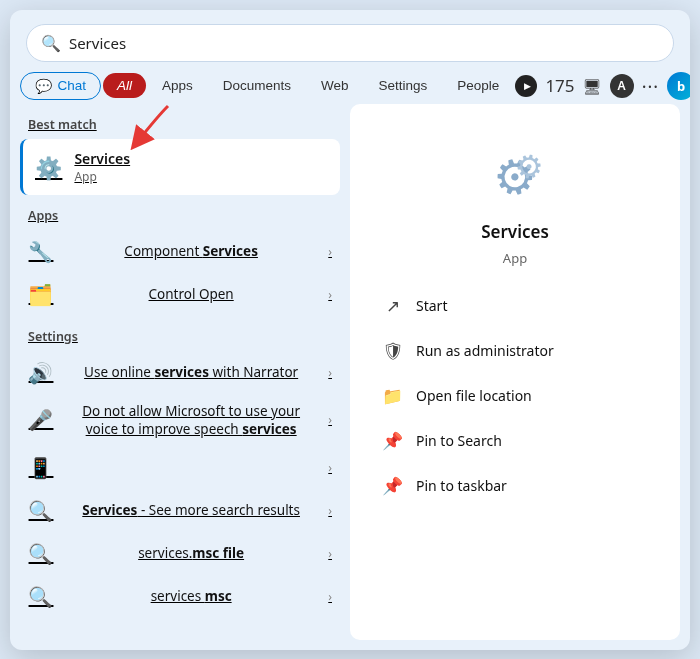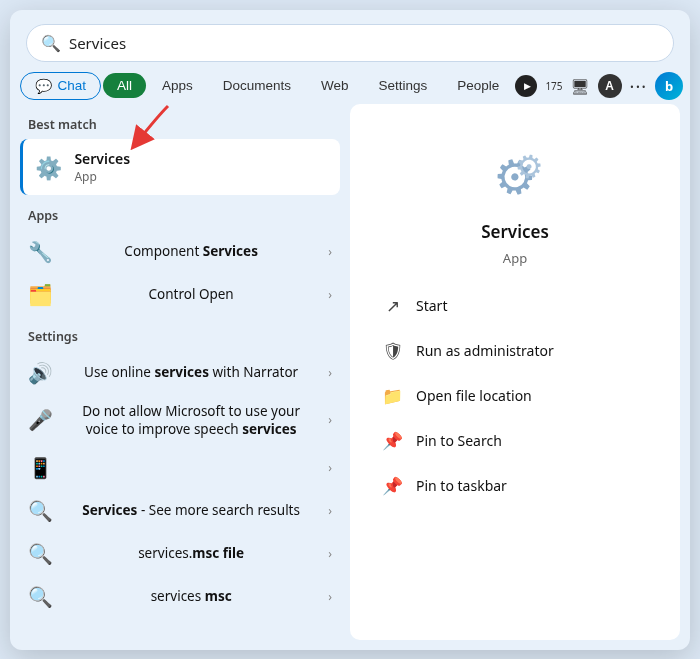--- a/index.html
+++ b/index.html
@@ -59,23 +59,24 @@
       border-radius: 20px;
       font-size: 13.5px;
       cursor: pointer;
       color: #333;
       white-space: nowrap;
       font-weight: 400;
       border: none;
       background: transparent;
     }
     .tab.active {
-      background: #15803d;
+      background: #b91c1c;
       color: #fff;
       font-weight: 500;
+      font-style: italic;
     }
     .tab.chat-tab {
       display: flex;
       align-items: center;
       gap: 5px;
       border: 1.5px solid #0078d4;
       color: #0078d4;
       background: transparent;
       border-radius: 20px;
     }
@@ -103,21 +104,21 @@
       justify-content: center;
       cursor: pointer;
     }
     .play-btn::after {
       content: '▶';
       color: #fff;
       font-size: 9px;
       margin-left: 2px;
     }
     .num-badge {
-      font-size: 10px;
+      font-size: 17px;
       color: #333;
     }
     .letter-badge {
       width: 24px;
       height: 24px;
       background: #333;
       color: #fff;
       border-radius: 50%;
       display: flex;
       align-items: center;
@@ -151,20 +152,21 @@
       padding: 0 10px 10px 10px;
       gap: 10px;
     }
     .left-panel {
       width: 320px;
       flex-shrink: 0;
       overflow-y: auto;
       display: flex;
       flex-direction: column;
       gap: 0;
+      text-decoration: underline;
     }
     .section-title {
       font-size: 12.5px;
       font-weight: 600;
       color: #444;
       padding: 12px 8px 6px 8px;
     }
     .best-match-item {
       background: #fff;
       border-radius: 8px;

